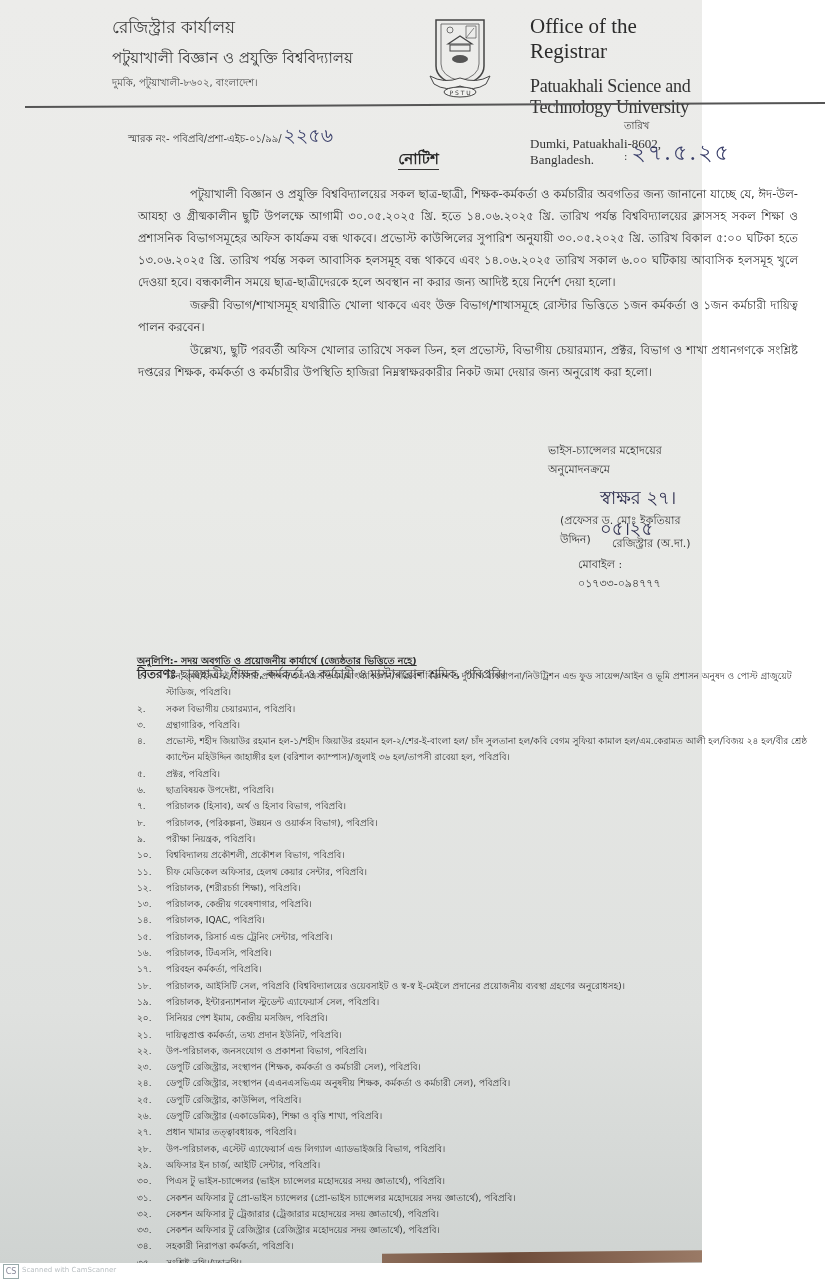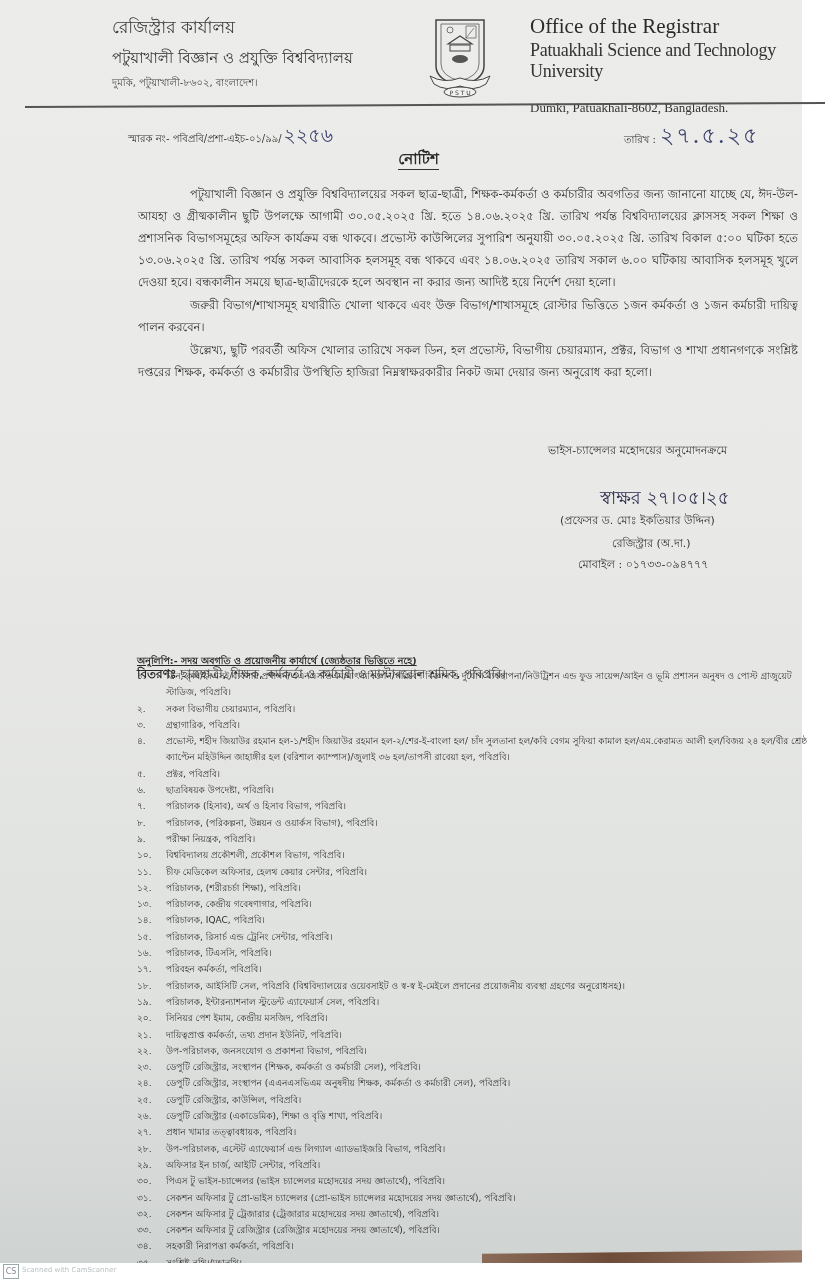--- a/index.html
+++ b/index.html
@@ -3,21 +3,21 @@
 <meta charset="utf-8">
 <style>
   html, body { margin:0; padding:0; }
   body {
     width:837px; height:1280px; overflow:hidden; position:relative;
     background:#ffffff;
     font-family:"DejaVu Sans", sans-serif;
     color:#2a2a2a;
   }
   .paper {
-    position:absolute; left:0; top:0; width:802px; height:1263px;
+    position:absolute; left:0; top:0; width:702px; height:1263px;
     background:linear-gradient(180deg,#ececea 0%,#e9eae7 40%,#dfe1df 80%,#cfd3d1 100%);
   }
   .desk-edge {
     position:absolute; right:0; top:1252px; width:320px; height:12px;
     background:linear-gradient(90deg,#8a6b58,#6e4c3a 40%,#9a7a66);
     transform:skewY(-0.6deg);
   }
   .footer-strip { position:absolute; left:0; top:1263px; width:837px; height:17px; background:#fff; }
   .cs-logo {
     position:absolute; left:3px; top:1264px; width:14px; height:13px;
@@ -26,21 +26,21 @@
   .cs-text { position:absolute; left:22px; top:1266px; font-size:7px; color:#b9bfc2; }
 
   
   .hdr-bn { position:absolute; left:112px; top:14px; }
   .hdr-bn .l1 { font-size:17px; color:#3a3a3a; }
   .hdr-bn .l2 { font-size:15px; color:#333; margin-top:4px; }
   .hdr-bn .l3 { font-size:10px; color:#444; margin-top:4px; }
   .logo { position:absolute; left:428px; top:14px; width:64px; height:84px; }
   .hdr-en { position:absolute; left:530px; top:14px; font-family:"Liberation Serif", serif; }
   .hdr-en .l1 { font-size:21px; font-weight:normal; color:#2b2b2b; }
-  .hdr-en .l2 { font-size:18px; color:#333; margin-top:1px; letter-spacing:-0.3px; }
+  .hdr-en .l2 { font-size:18px; color:#333; margin-top:12px; letter-spacing:-0.3px; }
   .hdr-en .l3 { font-size:13px; color:#333; margin-top:18px; }
   .hr { position:absolute; left:25px; top:104px; width:800px; height:2px; background:#555; transform:rotate(-0.3deg); }
 
   .memo { position:absolute; left:128px; top:121px; font-size:10px; color:#333; }
   .memo .hand { font-family:"DejaVu Serif", serif; font-size:19px; color:#3a3f6a; margin-left:2px; }
   .date { position:absolute; left:624px; top:118px; font-size:10px; color:#333; }
   .date .hand { font-family:"DejaVu Serif", serif; font-size:22px; color:#3a3f6a; margin-left:4px; letter-spacing:2px; }
 
   .title { position:absolute; left:0; width:837px; top:147px; text-align:center; }
   .title span { font-size:15px; font-weight:bold; border-bottom:1.5px solid #333; padding-bottom:1px; color:#2a2a2a; }

